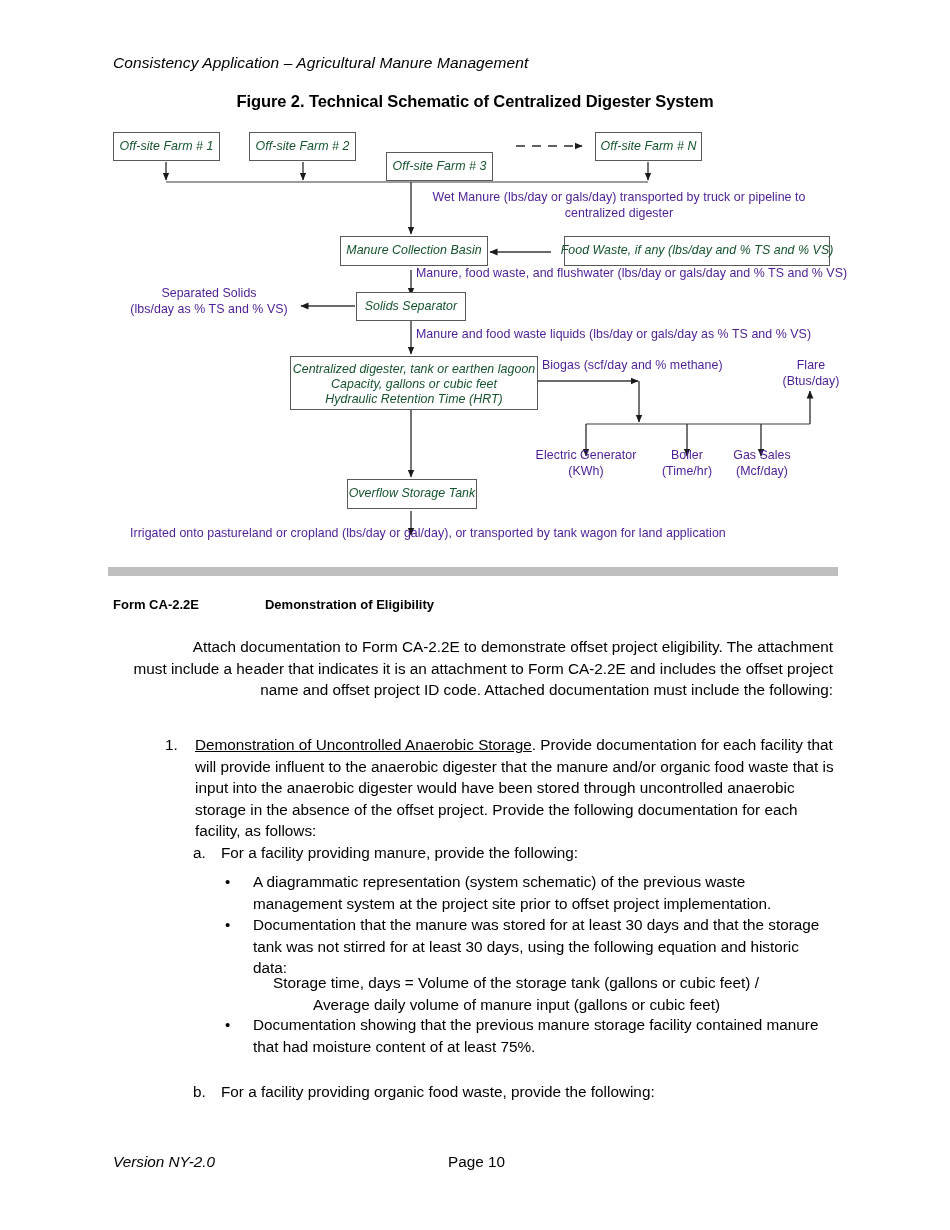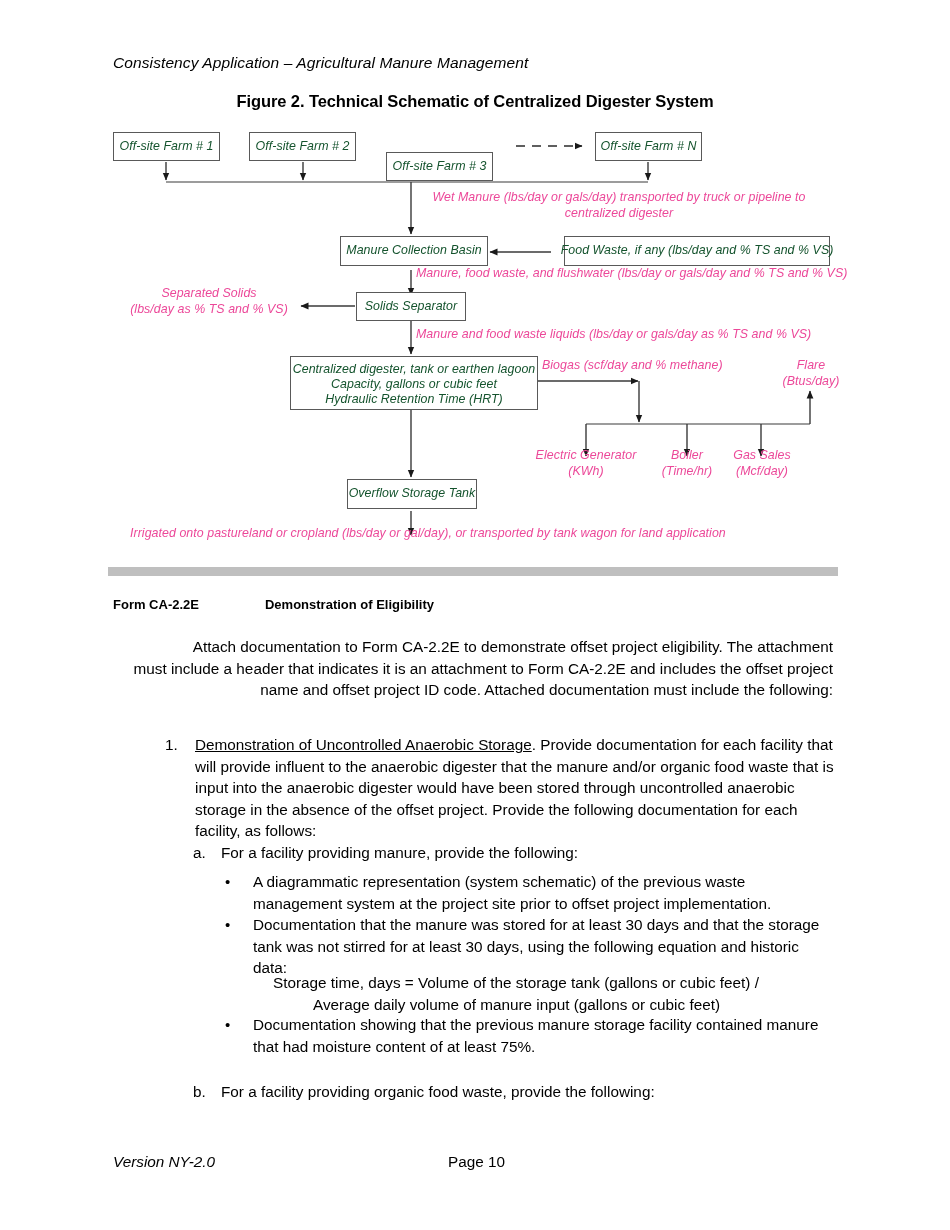--- a/index.html
+++ b/index.html
@@ -56,22 +56,21 @@
     align-items: center;
     justify-content: center;
     white-space: nowrap;
     letter-spacing: .05px;
   }
   .dg-box.multi { display: block; padding-top: 5px; white-space: normal; }
   .dg-box.multi span { display: block; }
 
   .dg-label {
     position: absolute;
-    color: #ec4899;
-    font-style: italic;
+    color: #4c1d95;
     font-size: 12.4px;
     line-height: 1.28;
     white-space: nowrap;
     letter-spacing: .05px;
   }
   .dg-label.center { text-align: center; }
 
   
   .gray-bar {
     position: absolute;

